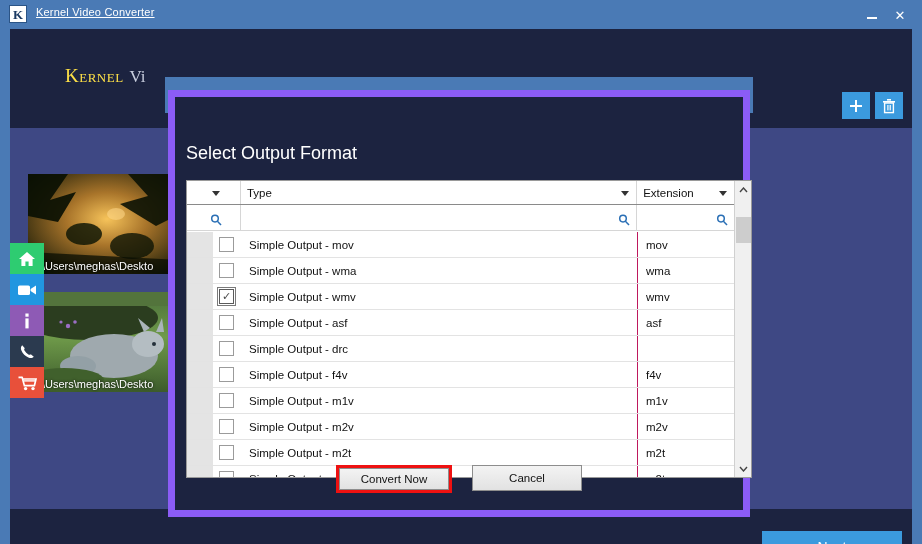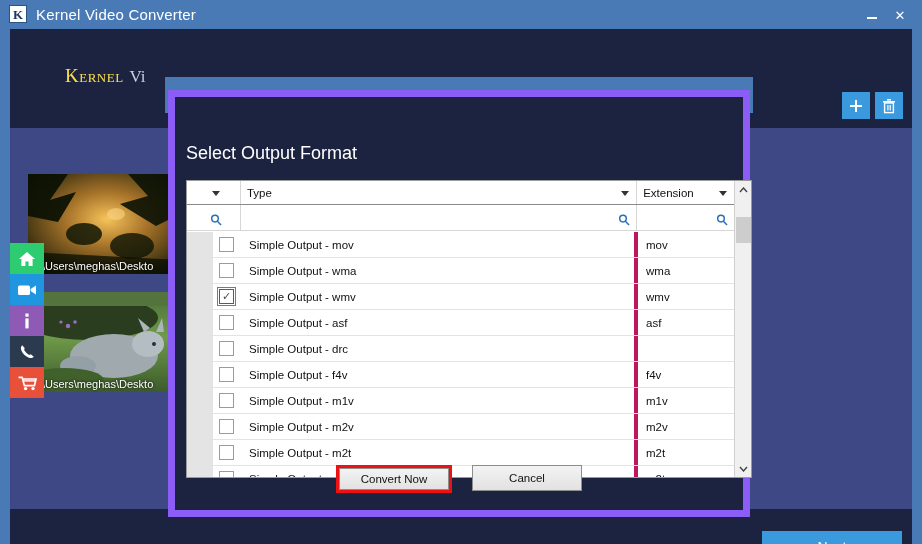--- a/index.html
+++ b/index.html
@@ -28,22 +28,23 @@
     border: 1px solid #2b5486;
     display: flex; align-items: center; justify-content: center;
   }
   #app-icon .k {
     font-family: "Liberation Serif", serif;
     font-weight: bold; font-size: 13px; color: #1b3a63;
     line-height: 1;
   }
   #title-text {
     position: absolute; left: 36px; top: 6px;
-    font-size: 15px; color: #ffffff;
+    font-size: 11px; color: #ffffff;
     letter-spacing: .2px;
+    text-decoration: underline;
   }
   .wbtn {
     position: absolute; top: 5px;
     width: 20px; height: 20px;
     color: #ffffff; font-size: 13px;
     display: flex; align-items: center; justify-content: center;
     cursor: pointer;
   }
   #btn-min { right: 40px; }
   #btn-close { right: 12px; }
@@ -279,21 +280,21 @@
     display: flex; align-items: center; justify-content: center;
     cursor: pointer;
   }
   .row.sel .cb { border: 1px solid #5b5b5b; outline: 1px solid #7a7a7a; outline-offset: 1px; }
   .cb .tick { font-size: 11px; color: #4a4a4a; line-height: 1; }
   .cell-type {
     width: 397px; flex: 0 0 397px;
     display: flex; align-items: center;
     padding-left: 8px;
     font-size: 11.5px; color: #111;
-    border-right: 4px solid #be185d;
+    border-right: 1px solid #be185d;
   }
   .cell-ext {
     width: 97px; flex: 0 0 97px;
     display: flex; align-items: center;
     padding-left: 8px;
     font-size: 11.5px; color: #111;
   }
 
   
   #vscroll {

